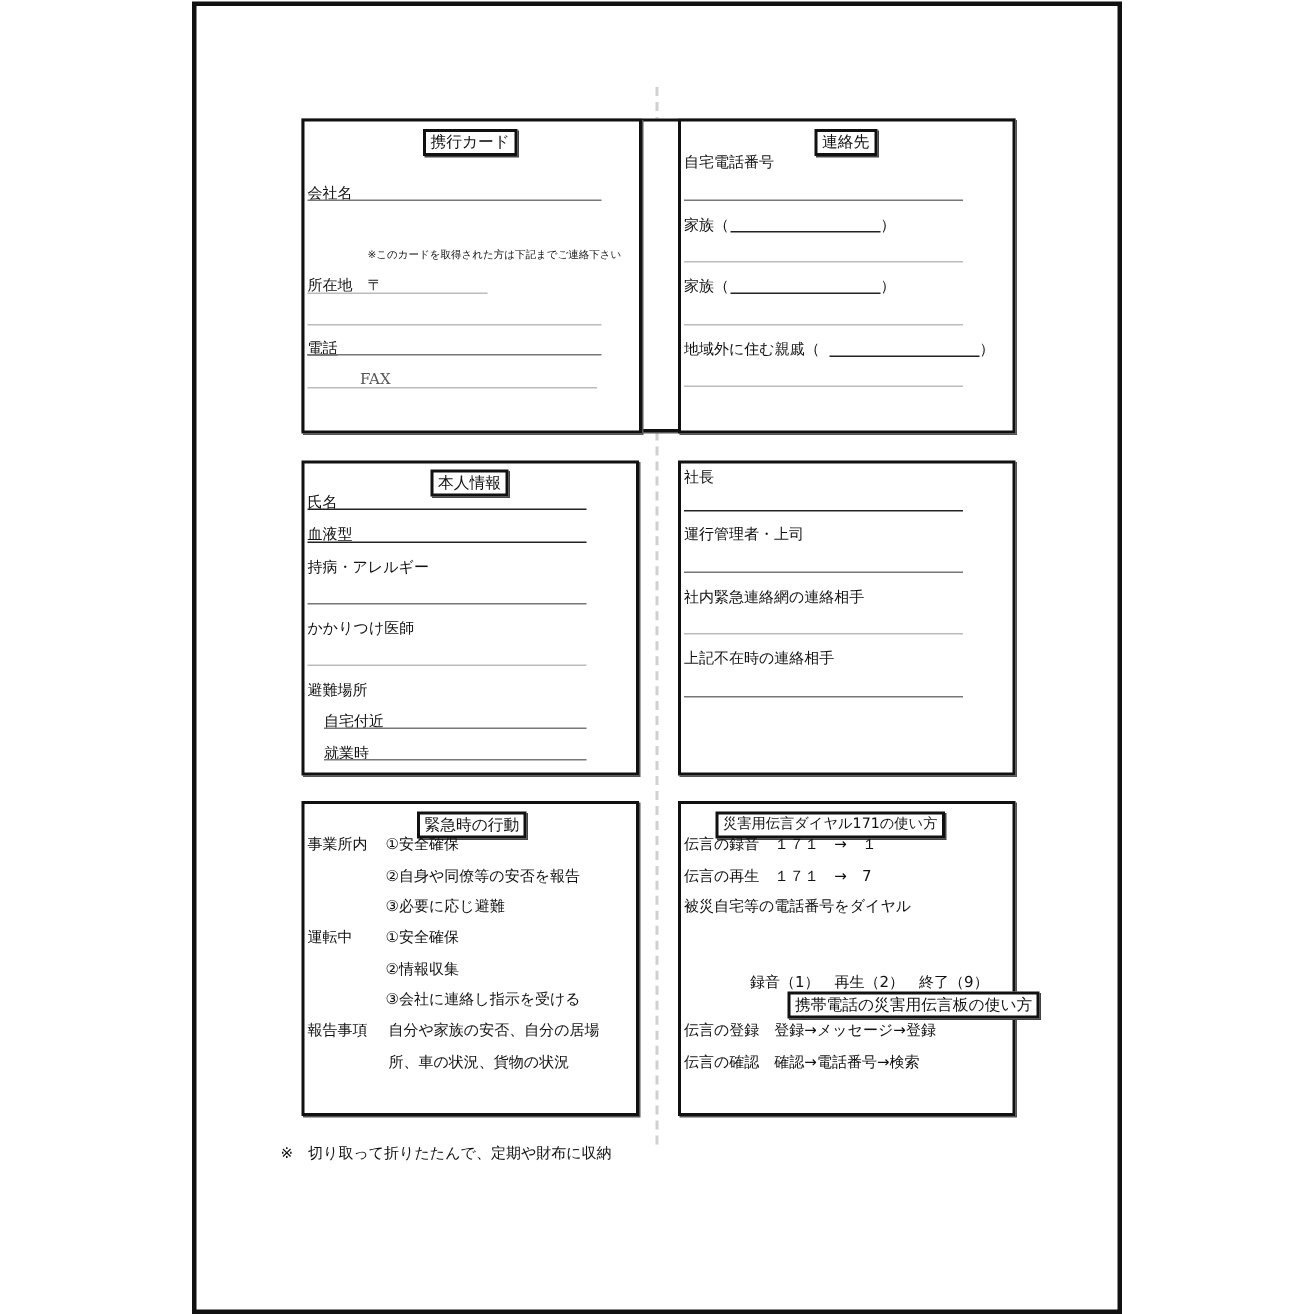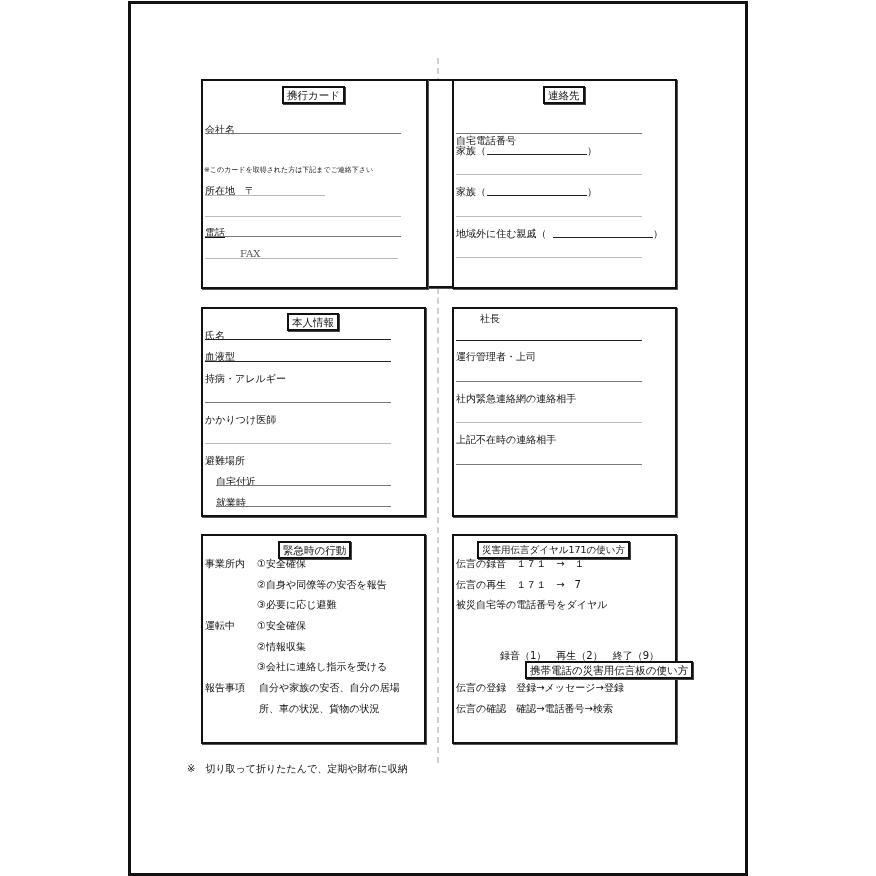--- a/index.html
+++ b/index.html
@@ -6,21 +6,21 @@
   body { width:876px; height:876px; position:relative; overflow:hidden;
          font-family:"DejaVu Sans", sans-serif; color:#111; }
   .page { position:absolute; left:128px; top:1px; width:614px; height:869px;
           border:3px solid #111; background:#fff; }
   .cut-line { position:absolute; left:437px; top:58px; width:0; height:705px;
               border-left:2px dashed #d0d0d0; }
   .card { position:absolute; border:2px solid #111; box-shadow:1px 1px 0 #555; background:#fff; }
   .title { position:absolute; border:2px solid #111; box-shadow:1px 1px 0 #444;
            font-size:10.5px; line-height:14px; padding:0 3px; white-space:nowrap; background:#fff; }
   .lbl { position:absolute; font-size:10px; line-height:13px; white-space:nowrap; }
-  .small { font-size:7px; }
+  .small { font-size:7px;padding-left:41px; }
   .serif { font-family:"DejaVu Serif", serif; color:#555;margin-left:35px; }
   .ul { position:absolute; height:0; border-top:1px solid #777; }
   .ul.dark { border-top:1px solid #222; }
   .ul.light { border-top:1px solid #bbb; }
   .note { position:absolute; font-size:10px; white-space:nowrap; }
 </style>
 </head>
 <body>
 
 <div class="page"></div>
@@ -36,21 +36,21 @@
 <div class="lbl" style="left:205px;top:184px;">所在地　〒</div>
 <div class="ul light" style="left:205px;top:195px;width:120px;"></div>
 <div class="ul light" style="left:205px;top:216px;width:196px;"></div>
 <div class="lbl" style="left:205px;top:226px;text-decoration:underline;">電話</div>
 <div class="ul" style="left:205px;top:236px;width:196px;"></div>
 <div class="lbl serif" style="left:205px;top:247px;">FAX</div>
 <div class="ul light" style="left:205px;top:258px;width:193px;"></div>
 
 <div class="card" style="left:452px;top:79px;width:221px;height:206px;"></div>
 <div class="title" style="left:543px;top:86px;">連絡先</div>
-<div class="lbl" style="left:456px;top:102px;margin-top:32px;">自宅電話番号</div>
+<div class="lbl" style="left:456px;top:102px;">自宅電話番号</div>
 <div class="ul" style="left:456px;top:133px;width:186px;"></div>
 <div class="lbl" style="left:456px;top:144px;">家族（</div>
 <div class="ul dark" style="left:487px;top:154px;width:100px;"></div>
 <div class="lbl" style="left:587px;top:144px;">）</div>
 <div class="ul light" style="left:456px;top:174px;width:186px;"></div>
 <div class="lbl" style="left:456px;top:185px;">家族（</div>
 <div class="ul dark" style="left:487px;top:195px;width:100px;"></div>
 <div class="lbl" style="left:587px;top:185px;">）</div>
 <div class="ul light" style="left:456px;top:216px;width:186px;"></div>
 <div class="lbl" style="left:456px;top:227px;">地域外に住む親戚（</div>
@@ -68,21 +68,21 @@
 <div class="ul" style="left:205px;top:402px;width:186px;"></div>
 <div class="lbl" style="left:205px;top:413px;">かかりつけ医師</div>
 <div class="ul light" style="left:205px;top:443px;width:186px;"></div>
 <div class="lbl" style="left:205px;top:454px;">避難場所</div>
 <div class="lbl" style="left:216px;top:475px;">自宅付近</div>
 <div class="ul" style="left:216px;top:485px;width:175px;"></div>
 <div class="lbl" style="left:216px;top:496px;">就業時</div>
 <div class="ul" style="left:216px;top:506px;width:175px;"></div>
 
 <div class="card" style="left:452px;top:307px;width:221px;height:206px;"></div>
-<div class="lbl" style="left:456px;top:312px;margin-left:24px;">社長</div>
+<div class="lbl" style="left:456px;top:312px;">社長</div>
 <div class="ul dark" style="left:456px;top:340px;width:186px;"></div>
 <div class="lbl" style="left:456px;top:350px;">運行管理者・上司</div>
 <div class="ul" style="left:456px;top:381px;width:186px;"></div>
 <div class="lbl" style="left:456px;top:392px;">社内緊急連絡網の連絡相手</div>
 <div class="ul light" style="left:456px;top:422px;width:186px;"></div>
 <div class="lbl" style="left:456px;top:433px;">上記不在時の連絡相手</div>
 <div class="ul" style="left:456px;top:464px;width:186px;"></div>
 
 <div class="card" style="left:201px;top:534px;width:221px;height:206px;"></div>
 <div class="title" style="left:278px;top:541px;text-align:center;">緊急時の行動</div>

